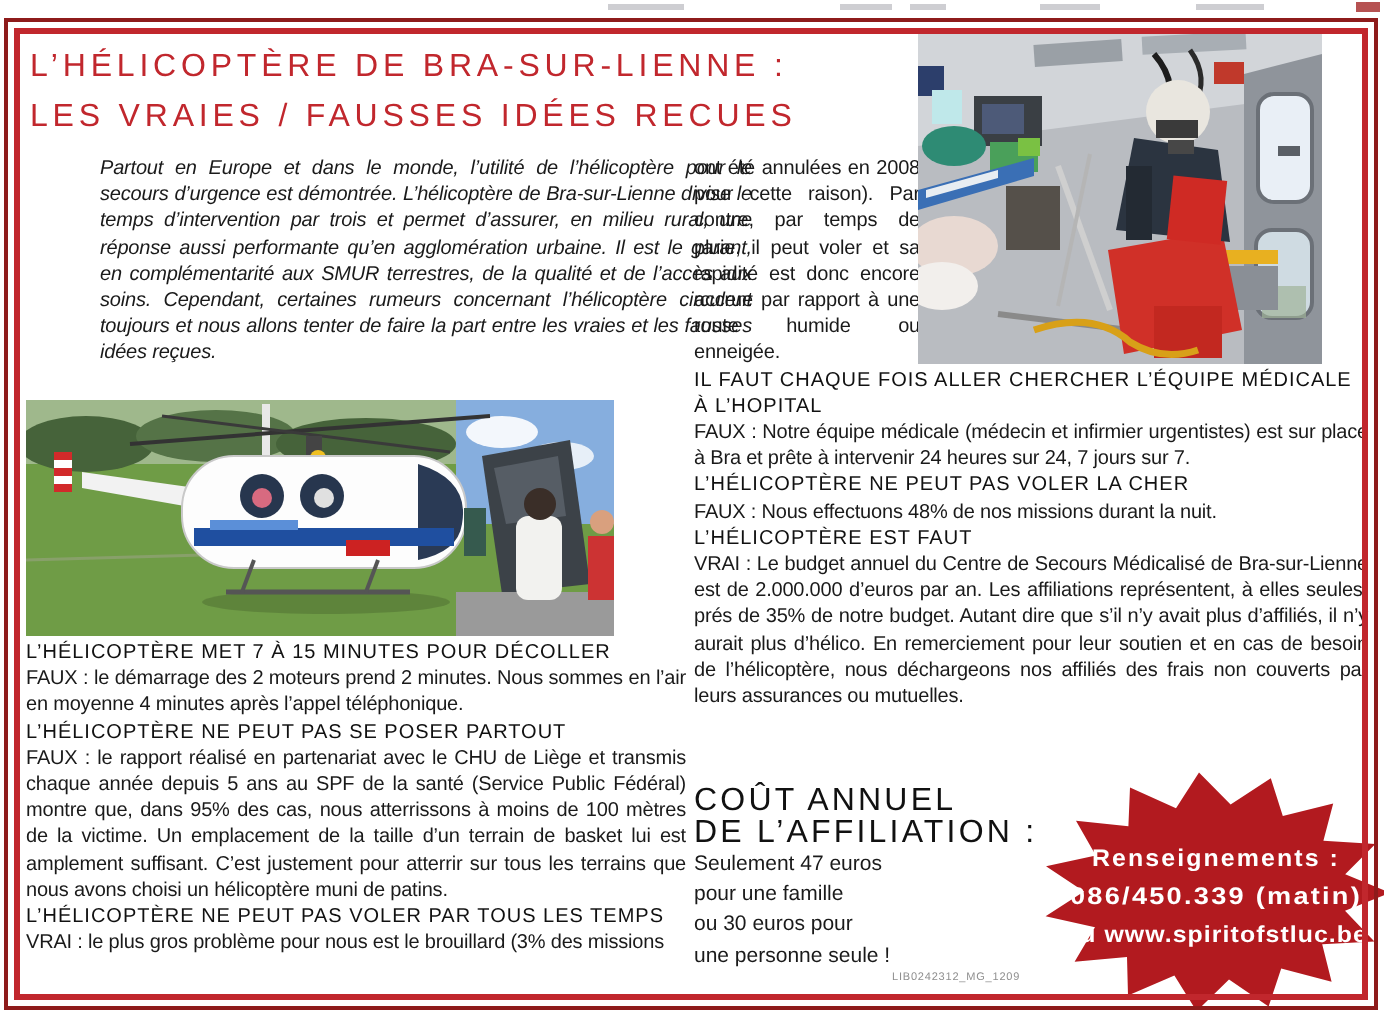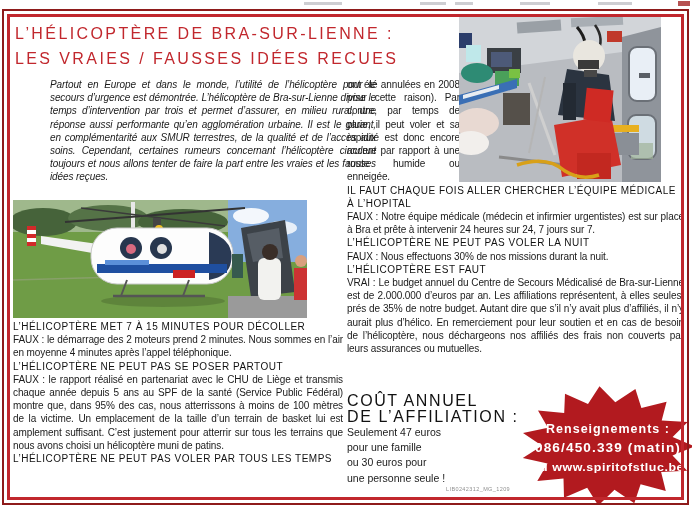--- a/index.html
+++ b/index.html
@@ -150,33 +150,34 @@
     <div class="claim">
       <div class="claim-h">L’HÉLICOPTÈRE MET 7 À 15 MINUTES POUR DÉCOLLER</div>
       <p class="p">FAUX : le démarrage des 2 moteurs prend 2 minutes. Nous sommes en l’air en moyenne 4 minutes après l’appel téléphonique.</p>
     </div>
     <div class="claim">
       <div class="claim-h">L’HÉLICOPTÈRE NE PEUT PAS SE POSER PARTOUT</div>
       <p class="p">FAUX : le rapport réalisé en partenariat avec le CHU de Liège et transmis chaque année depuis 5 ans au SPF de la santé (Service Public Fédéral) montre que, dans 95% des cas, nous atterrissons à moins de 100 mètres de la victime. Un emplacement de la taille d’un terrain de basket lui est amplement suffisant. C’est justement pour atterrir sur tous les terrains que nous avons choisi un hélicoptère muni de patins.</p>
     </div>
     <div class="claim">
       <div class="claim-h">L’HÉLICOPTÈRE NE PEUT PAS VOLER PAR TOUS LES TEMPS</div>
+      <p class="p">VRAI : le plus gros problème pour nous est le brouillard (3% des missions</p>
     </div>
   </div>
 
   <div class="col-right">
     <div class="photo-spacer"></div>
     <p class="p">ont été annulées en 2008 pour cette raison). Par contre, par temps de pluie, il peut voler et sa rapidité est donc encore accrue par rapport à une route humide ou enneigée.</p>
     <div class="claim">
       <div class="claim-h">IL FAUT CHAQUE FOIS ALLER CHERCHER L’ÉQUIPE MÉDICALE À L’HOPITAL</div>
       <p class="p">FAUX : Notre équipe médicale (médecin et infirmier urgentistes) est sur place à Bra et prête à intervenir 24 heures sur 24, 7 jours sur 7.</p>
     </div>
     <div class="claim">
-      <div class="claim-h">L’HÉLICOPTÈRE NE PEUT PAS VOLER LA NUIT</div>
-      <p class="p">FAUX : Nous effectuons 30% de nos missions durant la nuit.</p>
+      <div class="claim-h">L’HÉLICOPTÈRE NE PEUT PAS VOLER LA CHER</div>
+      <p class="p">FAUX : Nous effectuons 48% de nos missions durant la nuit.</p>
     </div>
     <div class="claim">
       <div class="claim-h">L’HÉLICOPTÈRE EST FAUT</div>
       <p class="p">VRAI : Le budget annuel du Centre de Secours Médicalisé de Bra-sur-Lienne est de 2.000.000 d’euros par an. Les affiliations représentent, à elles seules, prés de 35% de notre budget. Autant dire que s’il n’y avait plus d’affiliés, il n’y aurait plus d’hélico. En remerciement pour leur soutien et en cas de besoin de l’hélicoptère, nous déchargeons nos affiliés des frais non couverts par leurs assurances ou mutuelles.</p>
     </div>
   </div>
 
   <div class="affiliation">
     <div class="aff-h">COÛT ANNUEL</div>
     <div class="aff-h">DE L’AFFILIATION :</div>

